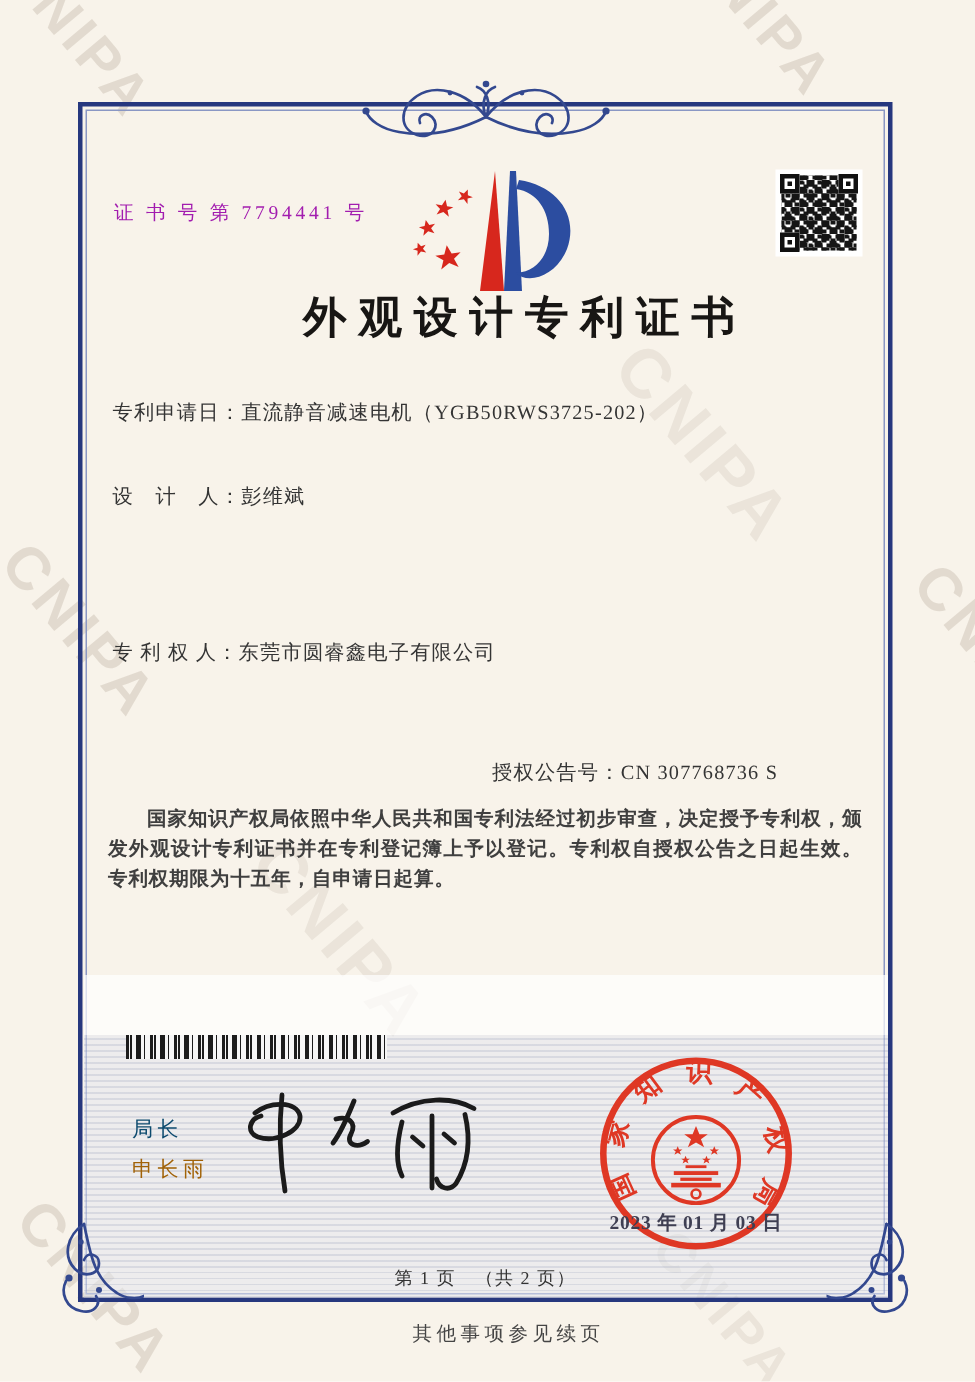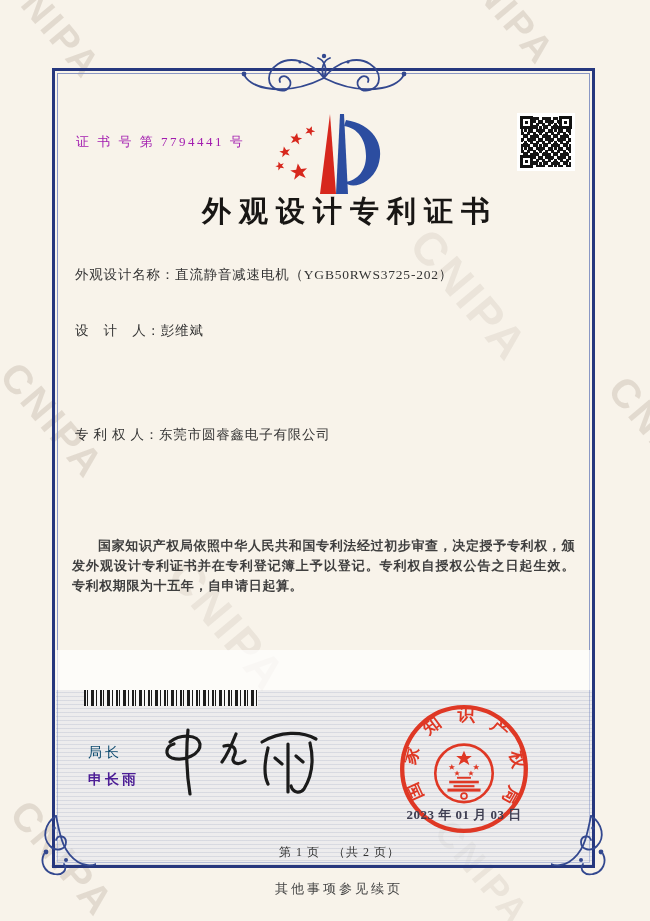--- a/index.html
+++ b/index.html
@@ -38,29 +38,29 @@
   .para{position:absolute;left:72px;width:503px;font-size:13px;line-height:20px;color:#3f3f3f;
       text-indent:2em;letter-spacing:0.6px;text-align:justify;font-weight:bold;}
   .p1{top:536px}.p2{top:596px}
   
   .barcode{position:absolute;left:84px;top:690px;width:174px;height:16px;
       background:repeating-linear-gradient(90deg,#1c1c1c 0 2px,#f6f6f6 2px 3px,#1c1c1c 3px 4px,
       #f6f6f6 4px 7px,#1c1c1c 7px 10px,#f6f6f6 10px 12px,#1c1c1c 12px 13px,#f6f6f6 13px 16px);}
   
   .dir-label{position:absolute;left:88px;top:744px;font-size:14px;color:#0c4a6e;letter-spacing:3px;
       font-family:"Liberation Sans","DejaVu Sans",sans-serif;font-weight:500;}
-  .dir-name{position:absolute;left:88px;top:771px;font-size:14px;color:#4c1d95;letter-spacing:3px;
-      font-family:"Liberation Sans","DejaVu Sans",sans-serif;font-weight:700;}
+  .dir-name{position:absolute;left:88px;top:771px;font-size:14px;color:#a16207;letter-spacing:3px;
+      font-family:"Liberation Sans","DejaVu Sans",sans-serif;font-weight:400;}
   .sig{position:absolute;left:150px;top:716px;}
   
   .seal{position:absolute;left:390px;top:695px;opacity:0.93;}
   .seal-date{position:absolute;left:390px;top:806px;width:148px;text-align:center;font-size:13px;
       font-weight:bold;color:#3f3f52;letter-spacing:0.5px;}
   
-  .pagenum{position:absolute;left:68px;top:844px;width:543px;text-align:center;font-size:12px;
+  .pagenum{position:absolute;left:52px;top:844px;width:543px;text-align:center;font-size:12px;
       color:#333;letter-spacing:1px;}
   .note{position:absolute;left:0;top:880px;width:650px;text-align:center;font-size:13px;
       color:#454545;letter-spacing:3px;padding-left:14px;}
   .orn{position:absolute;}
 </style>
 </head>
 <body>
 
 <div class="page">
 
@@ -145,27 +145,30 @@
     <g>
       <polygon points="68,4 58,84 74,84" fill="#d7271d"></polygon>
       <polygon points="78,4 74,84 86,84 82,4" fill="#2c4da0"></polygon>
       <path d="M84,10 C110,14 124,34 116,56 C109,74 90,80 82,72 C96,71 104,60 104,46 C104,30 96,18 82,16 Z" fill="#2c4da0"></path>
     </g>
   </svg>
 
   <div class="title">外观设计专利证书</div>
 
   <div class="field f1">
-    <span>外观设计名称：</span><span>直流静音减速电机（YGB50RWS3725-202）</span>
+    <span>专利申请日：</span><span>直流静音减速电机（YGB50RWS3725-202）</span>
   </div>
   <div class="field f2">
     <span>设　计　人：</span><span>彭维斌</span>
   </div>
   <div class="field f5">
     <span>专 利 权 人：</span><span>东莞市圆睿鑫电子有限公司</span>
+  </div>
+  <div class="field f7b">
+    <span>授权公告号：</span><span>CN 307768736 S</span>
   </div>
 
   <div class="para p1">国家知识产权局依照中华人民共和国专利法经过初步审查，决定授予专利权，颁发外观设计专利证书并在专利登记簿上予以登记。专利权自授权公告之日起生效。专利权期限为十五年，自申请日起算。</div>
 
   <div class="barcode"></div>
 
   <div class="dir-label">局长</div>
   <div class="dir-name">申长雨</div>
   <svg class="sig" width="190" height="90" viewBox="0 0 190 90">
     <g stroke="#1b1b1b" stroke-width="3.2" fill="none" stroke-linecap="round">

